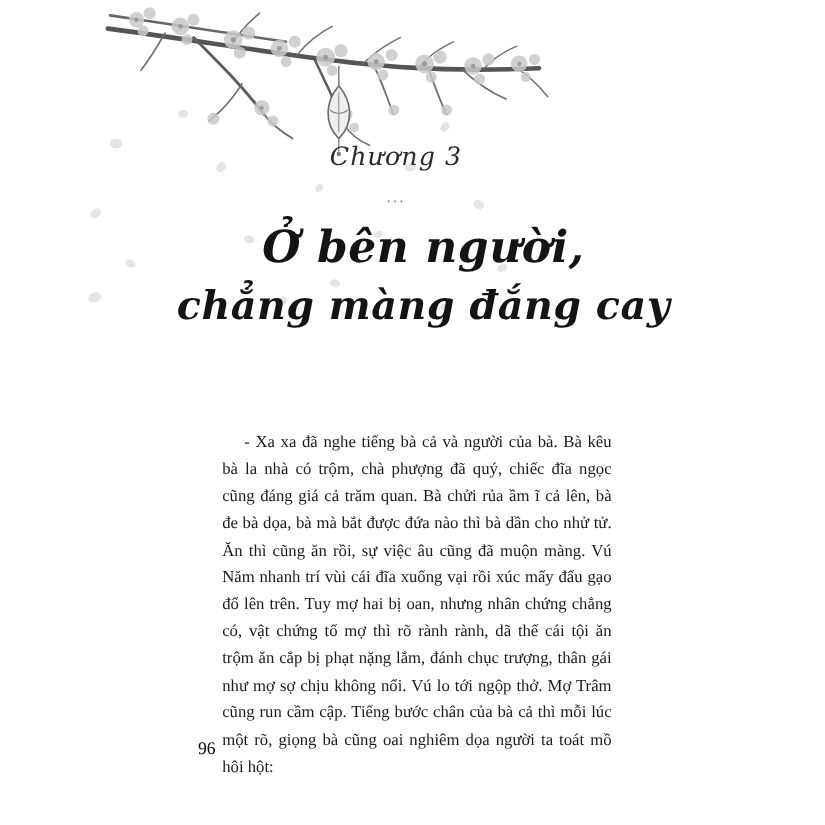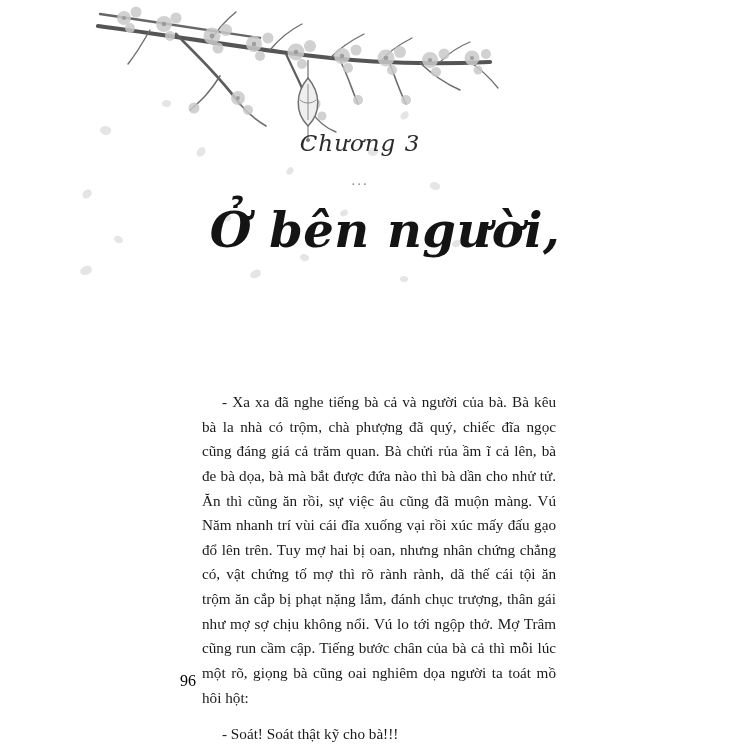--- a/index.html
+++ b/index.html
@@ -69,21 +69,21 @@
     top: 198px;
     width: 470px;
     text-align: center;
     font-family: "DejaVu Serif", serif;
     font-style: italic;
     font-weight: bold;
     color: #141414;
   }
   .chapter-title .line1 {
     display: block;
-    font-size: 48px;
+    font-size: 40px;
     line-height: 1.35;
     letter-spacing: .5px;
   }
   .chapter-title .line2 {
     display: block;
     font-size: 36px;
     line-height: 1.45;
     letter-spacing: .5px;
   }
 
@@ -226,22 +226,22 @@
     <span class="petal" style="left:352px;top:150px; width:9px;  height:7px;  transform:rotate(-12deg);"></span>
     <span class="petal" style="left:300px;top:186px; width:8px;  height:6px;  transform:rotate(18deg);"></span>
     <span class="petal" style="left:186px;top:78px;  width:8px;  height:6px;  transform:rotate(-40deg);"></span>
   </div>
 
   <div class="chapter-label">Chương 3</div>
   <div class="chapter-dots">...</div>
 
   <div class="chapter-title">
     <span class="line1">Ở bên người,</span>
+    <span class="line2">chẳng màng đắng cay</span>
   </div>
 
   <div class="body-text">
     <p class="indent">- Xa xa đã nghe tiếng bà cả và người của bà. Bà kêu bà la nhà có trộm, chà phượng đã quý, chiếc đĩa ngọc cũng đáng giá cả trăm quan. Bà chửi rủa ầm ĩ cả lên, bà đe bà dọa, bà mà bắt được đứa nào thì bà dần cho nhử tử. Ăn thì cũng ăn rồi, sự việc âu cũng đã muộn màng. Vú Năm nhanh trí vùi cái đĩa xuống vại rồi xúc mấy đấu gạo đổ lên trên. Tuy mợ hai bị oan, nhưng nhân chứng chẳng có, vật chứng tố mợ thì rõ rành rành, dã thế cái tội ăn trộm ăn cắp bị phạt nặng lắm, đánh chục trượng, thân gái như mợ sợ chịu không nổi. Vú lo tới ngộp thở. Mợ Trâm cũng run cầm cập. Tiếng bước chân của bà cả thì mỗi lúc một rõ, giọng bà cũng oai nghiêm dọa người ta toát mồ hôi hột:</p>
-    <p class="indent">- Soát! Soát thật kỹ cho bà!!!</p>
   </div>
 
   <div class="page-number">96</div>
 
 </div>
 
 </body></html>

